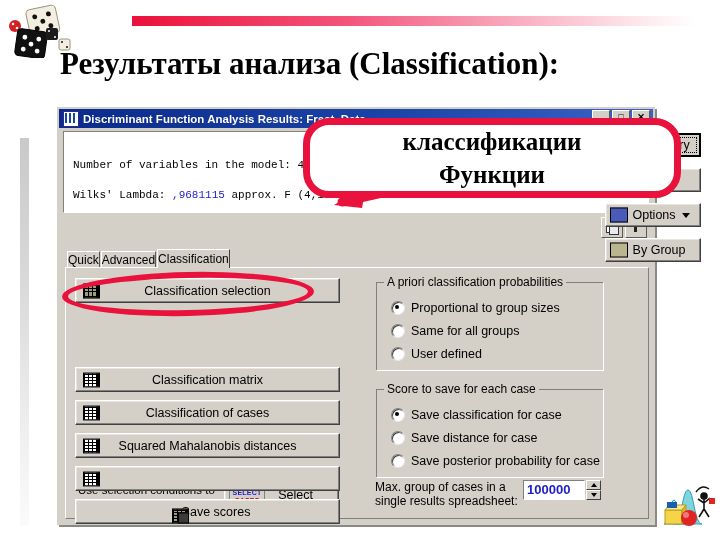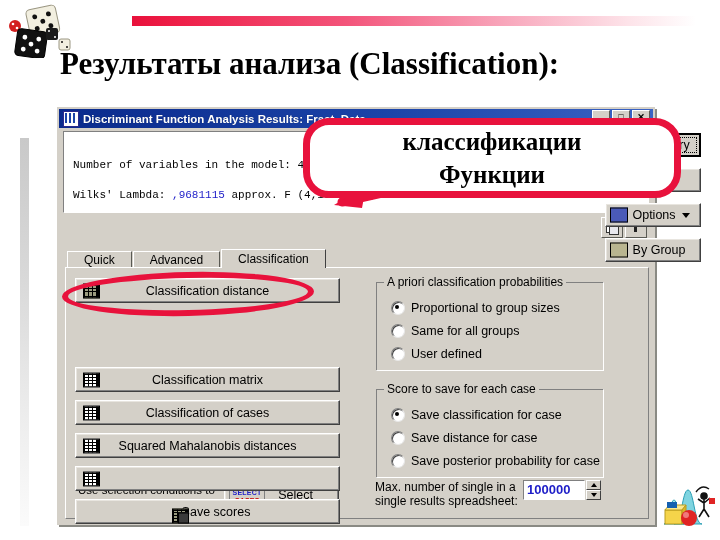--- a/index.html
+++ b/index.html
@@ -94,21 +94,21 @@
   .ic-pin:before{
     content:"";position:absolute;left:8px;top:3px;width:3px;height:11px;background:#222;
   }
   .ic-pin:after{
     content:"";position:absolute;left:4px;top:3px;width:11px;height:3px;background:#222;
   }
 
   
   .tabrow{position:absolute;left:8px;top:140px;height:19px;display:flex;align-items:flex-end;}
   .tab{
-    height:17px;padding:0 16px;font-size:12px;color:#000;line-height:17px;
+    height:17px;padding:0 0;font-size:12px;color:#000;line-height:17px;
     background:#d4d0c8;border-top:1px solid #ffffff;border-left:1px solid #ffffff;
     border-right:1px solid #5a5a54;margin-right:1px;box-sizing:border-box;
   }
   .tab.active{
     height:19px;line-height:19px;background:#d4d0c8;position:relative;z-index:3;
     border-top:1px solid #ffffff;border-left:1px solid #ffffff;border-right:1px solid #404040;
   }
 
   .panel{
     position:absolute;left:6px;top:158px;width:584px;height:252px;
@@ -325,21 +325,21 @@
     <div class="tabrow">
       <div class="tab">Quick</div>
       <div class="tab">Advanced</div>
       <div class="tab active">Classification</div>
     </div>
 
     <div class="panel">
 
       <div class="btn bigbtn" style="top:10px">
         <span class="gicon gridicon dark"></span>
-        <span class="lbl">Classification distance</span>
+        <span class="lbl">Classification selection</span>
       </div>
 
       <div class="selnote">
         <div>Use selection conditions to</div>
         <div>classify selected cases only</div>
       </div>
       <div class="btn selbtn">
         <span class="selicon">
           <span>SELECT</span>
           <i>CASES</i>
@@ -396,21 +396,21 @@
           <span>Save classification for case</span>
         </div>
         <div class="radio" style="left:14px;top:64px;">
           <span class="rdot"></span>
           <span>Save posterior probability for case</span>
         </div>
       </div>
     </div>
 
     <div class="spinlabel">
-      <div>Max. number of single in a</div>
+      <div>Max. group of cases in a</div>
       <div>single results spreadsheet:</div>
     </div>
     <div class="spinbox">100000</div>
     <div class="spinarrows">
       <div class="sa up"></div>
       <div class="sa dn"></div>
     </div>
 
     <div class="btn rbtn default" style="top:24px">
       <span class="focusring"></span>

